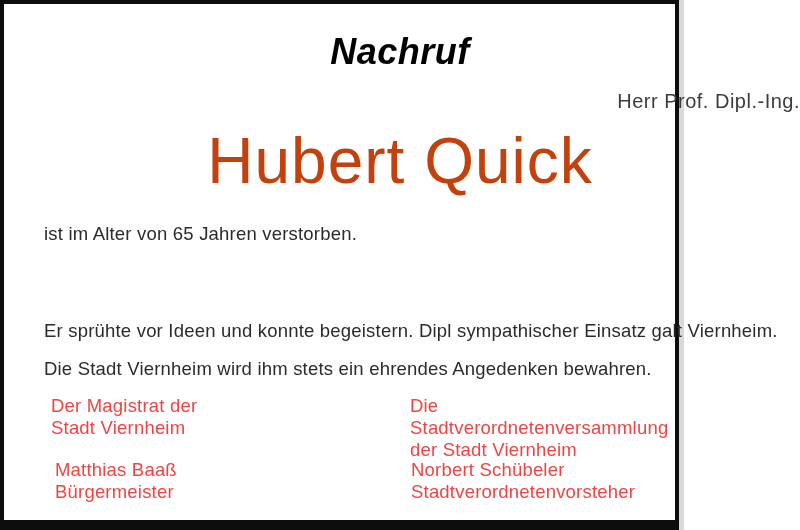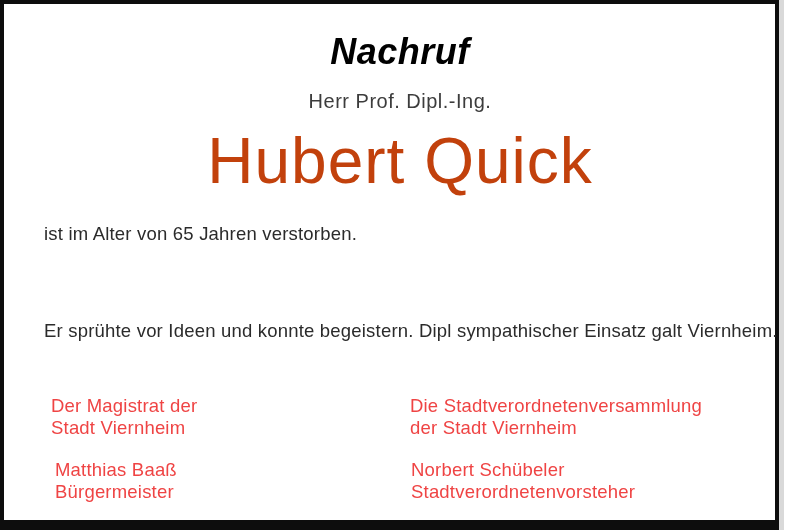--- a/index.html
+++ b/index.html
@@ -4,21 +4,21 @@
 <style>
   html, body { margin: 0; padding: 0; }
   body {
     width: 800px; height: 530px;
     background: #ffffff;
     font-family: "Liberation Sans", sans-serif;
     overflow: hidden;
   }
   .page {
     position: relative;
-    width: 784px; height: 530px;
+    width: 684px; height: 530px;
     background: #ffffff;
     box-sizing: border-box;
     border-radius: 10px;
   }
   
   .frame {
     position: absolute;
     left: 0; top: 0; bottom: 0; right: 5px;
     border-top: 4px solid #0d0d0d;
     border-left: 4px solid #0d0d0d;
@@ -39,20 +39,21 @@
     font-weight: bold;
     font-style: italic;
     color: #000000;
     letter-spacing: 0.5px;
   }
   .salutation {
     top: 90px;
     font-size: 20px;
     color: #3c3c3c;
     letter-spacing: 0.5px;
+    text-align: right;
   }
   .deceased-name {
     top: 124px;
     font-size: 64px;
     font-weight: normal;
     color: #c2410c;
     letter-spacing: 1px;
   }
   .para {
     position: absolute;
@@ -93,20 +94,21 @@
 
   <div class="centered salutation">Herr Prof. Dipl.-Ing.</div>
 
   <div class="centered deceased-name">Hubert Quick</div>
 
   <div class="para p1">ist im Alter von 65 Jahren verstorben.</div>
 
 
   <div class="para p3">Er sprühte vor Ideen und konnte begeistern. Dipl sympathischer Einsatz galt Viernheim.</div>
 
+  <div class="para p4">Die Stadt Viernheim wird ihm stets ein ehrendes Angedenken bewahren.</div>
 
   <div class="sig sig-org-left">Der Magistrat der
 Stadt Viernheim</div>
 
   <div class="sig sig-person-left">Matthias Baaß
 Bürgermeister</div>
 
   <div class="sig sig-org-right">Die Stadtverordnetenversammlung
 der Stadt Viernheim</div>
 

